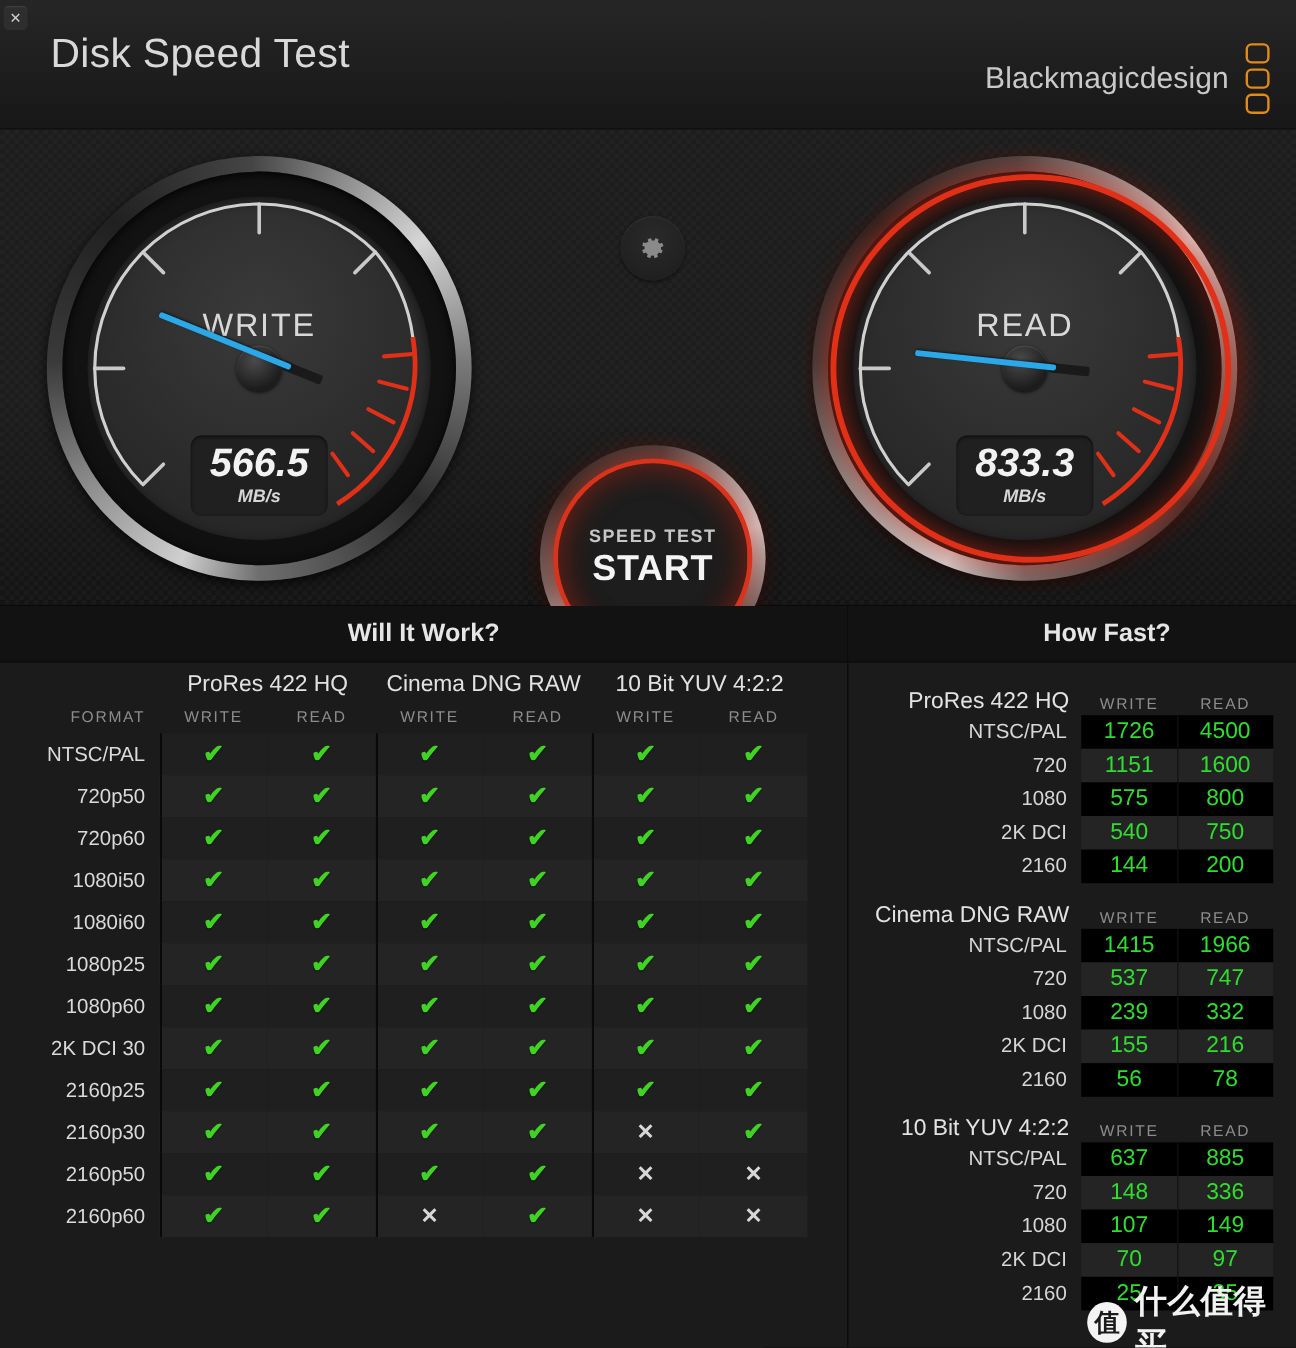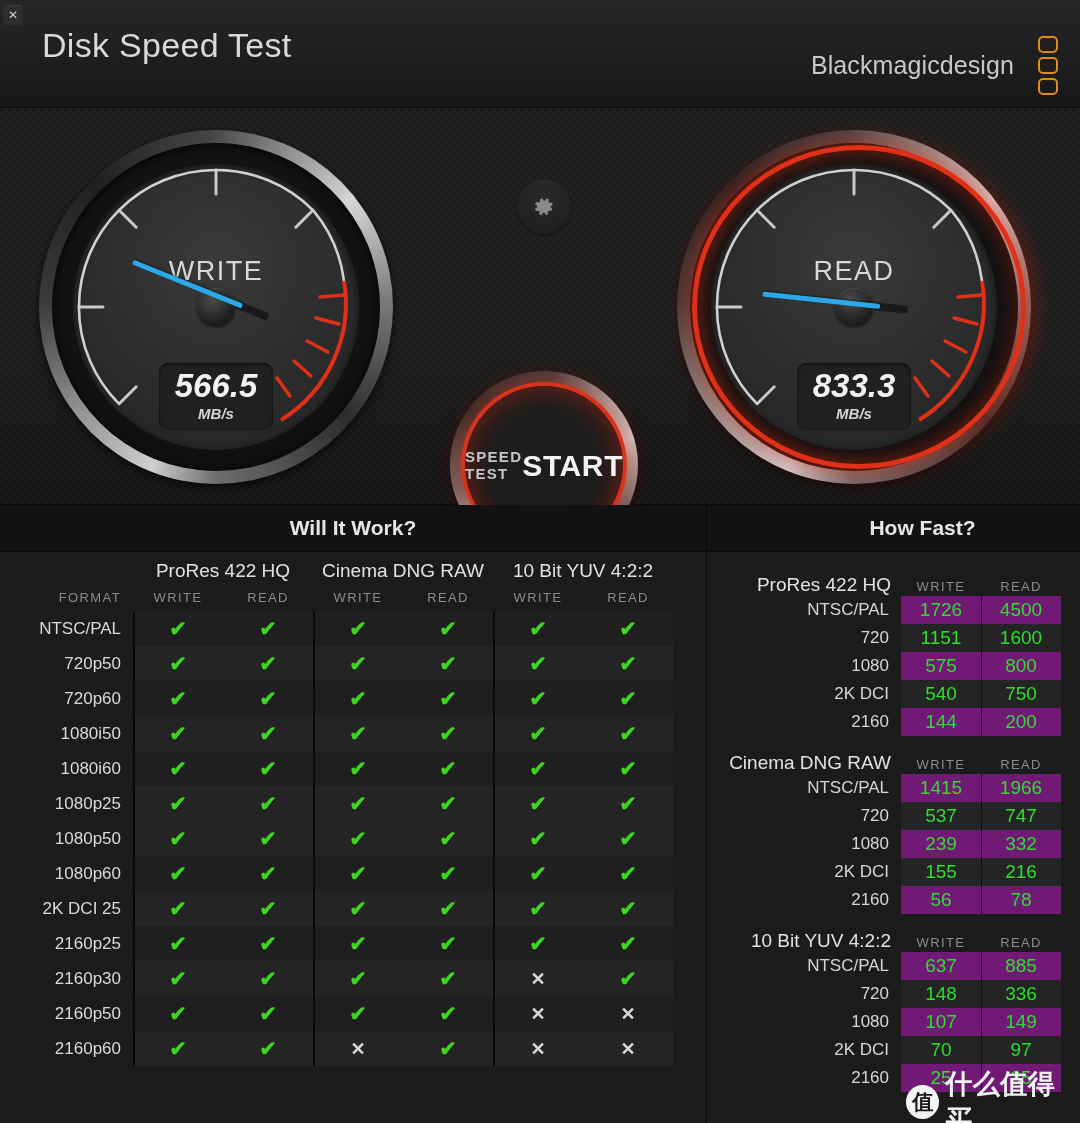--- a/index.html
+++ b/index.html
@@ -42,21 +42,21 @@
     cursor: pointer;
     box-shadow: inset 0 1px 0 rgba(255,255,255,.08);
   }
   #app-title {
     position: absolute; left: 42px; top: 26px;
     font-size: 34px; font-weight: 300; color: #d9d9d9;
     letter-spacing: .3px;
   }
   #brand {
     position: absolute; right: 22px; top: 36px;
-    display: flex; align-items: center; gap: 24px;
+    display: flex; align-items: center; gap: 14px;
   }
   #brand-text { font-size: 25px; font-weight: 300; color: #c9c9c9; letter-spacing: .1px; }
   #brand-mark { display: flex; flex-direction: column; gap: 4px; }
   #brand-mark i {
     display: block; width: 20px; height: 17px;
     border: 2.5px solid #e08a17; border-radius: 5px;
   }
 
   
   #gauges {
@@ -161,21 +161,21 @@
       #3e3e3e 170deg, #a5a5a5 210deg, #cdcdcd 238deg, #5f5f5f 285deg,
       #262626 325deg, #8d8d8d 360deg);
     box-shadow: 0 4px 12px rgba(0,0,0,.8);
   }
   #start-inner {
     position: absolute; inset: 11px; border-radius: 50%;
     background: radial-gradient(circle at 50% 45%, #1d1d1d 45%, #101010 100%);
     border: 4px solid #d8331c;
     box-shadow: 0 0 20px 4px rgba(224,48,24,.5),
                 inset 0 0 22px 5px rgba(224,48,24,.38);
-    display: flex; flex-direction: row; align-items: center; justify-content: center;
+    display: flex; flex-direction: column; align-items: center; justify-content: center;
     cursor: pointer;
   }
   #start-sub { font-size: 15px; font-weight: 700; color: #c6c6c6; letter-spacing: 1.3px; }
   #start-main { font-size: 30px; font-weight: 700; color: #f4f4f4; letter-spacing: .6px; margin-top: 1px; }
 
   
   #panels {
     position: absolute; left: 0; top: 505px; width: 1080px; height: 618px;
     background: #1b1b1b;
   }
@@ -232,21 +232,21 @@
   }
   .fast-row { display: flex; align-items: center; height: 28px; }
   .fast-row .rname {
     flex: 0 0 194px; text-align: right; padding-right: 12px;
     font-size: 17px; color: #d6d6d6; white-space: nowrap;
   }
   .fast-row .rw, .fast-row .rr {
     flex: 0 0 80px; text-align: center; font-size: 19px; color: #2fdd2f;
     height: 28px; line-height: 28px;
   }
-  .fast-row.odd  .rw, .fast-row.odd  .rr { background: #701a75; }
+  .fast-row.odd  .rw, .fast-row.odd  .rr { background: #000000; }
   .fast-row.even .rw, .fast-row.even .rr { background: #242424; }
   .fast-row .rr { box-shadow: inset 1px 0 0 #121212; }
 
   
   #watermark {
     position: absolute; left: 906px; top: 1066px;
     display: flex; align-items: center; gap: 6px;
     pointer-events: none;
   }
   #wm-badge {
@@ -468,41 +468,31 @@
               <td class="fmt-cell">1080p25</td>
               <td class="mark-cell even sep"><span class="ok">✔</span></td>
               <td class="mark-cell even"><span class="ok">✔</span></td>
               <td class="mark-cell even sep"><span class="ok">✔</span></td>
               <td class="mark-cell even"><span class="ok">✔</span></td>
               <td class="mark-cell even sep"><span class="ok">✔</span></td>
               <td class="mark-cell even"><span class="ok">✔</span></td>
               <td></td>
             </tr>
             <tr>
-              <td class="fmt-cell">1080p50</td>
-              <td class="mark-cell even sep"><span class="ok">✔</span></td>
-              <td class="mark-cell even"><span class="ok">✔</span></td>
-              <td class="mark-cell even sep"><span class="ok">✔</span></td>
-              <td class="mark-cell even"><span class="ok">✔</span></td>
-              <td class="mark-cell even sep"><span class="ok">✔</span></td>
-              <td class="mark-cell even"><span class="ok">✔</span></td>
-              <td></td>
-            </tr>
-            <tr>
               <td class="fmt-cell">1080p60</td>
               <td class="mark-cell odd sep"><span class="ok">✔</span></td>
               <td class="mark-cell odd"><span class="ok">✔</span></td>
               <td class="mark-cell odd sep"><span class="ok">✔</span></td>
               <td class="mark-cell odd"><span class="ok">✔</span></td>
               <td class="mark-cell odd sep"><span class="ok">✔</span></td>
               <td class="mark-cell odd"><span class="ok">✔</span></td>
               <td></td>
             </tr>
             <tr>
-              <td class="fmt-cell">2K DCI 25</td>
+              <td class="fmt-cell">2K DCI 30</td>
               <td class="mark-cell even sep"><span class="ok">✔</span></td>
               <td class="mark-cell even"><span class="ok">✔</span></td>
               <td class="mark-cell even sep"><span class="ok">✔</span></td>
               <td class="mark-cell even"><span class="ok">✔</span></td>
               <td class="mark-cell even sep"><span class="ok">✔</span></td>
               <td class="mark-cell even"><span class="ok">✔</span></td>
               <td></td>
             </tr>
             <tr>
               <td class="fmt-cell">2160p25</td>

